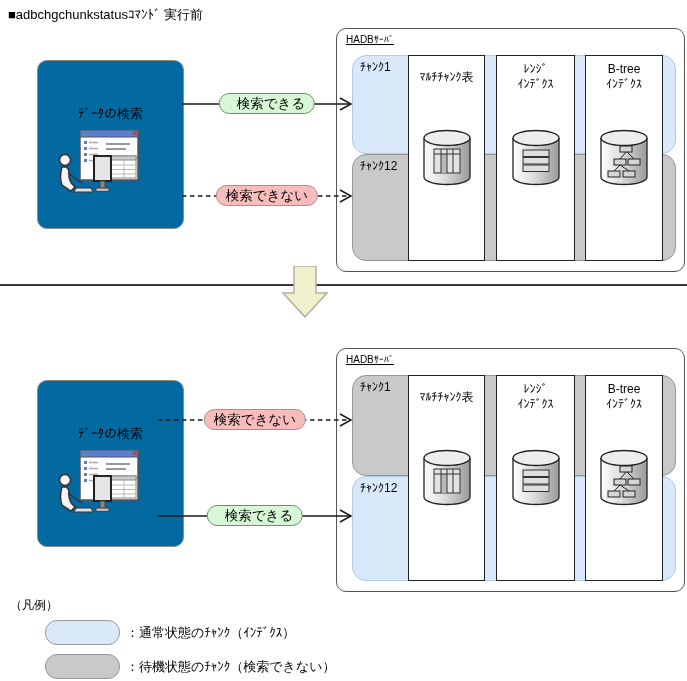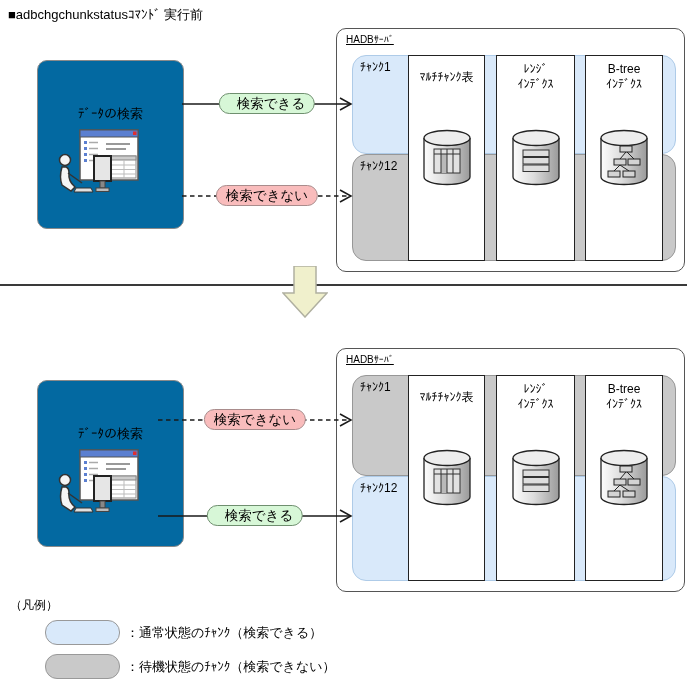--- a/index.html
+++ b/index.html
@@ -262,20 +262,20 @@
     <svg width="194" height="22">
       <line class="main" x1="0" y1="11" x2="193" y2="11"></line>
       <polyline class="head" points="182,5 193,11 182,17"></polyline>
     </svg>
     <span class="pill pill-green">検索できる</span>
   </div>
 
   <div class="legend-title">（凡例）</div>
   <div class="legend-row" style="top:620px;">
     <span class="legend-swatch state-normal"></span>
-    <span class="legend-label">：通常状態のﾁｬﾝｸ（検索できる）</span>
+    <span class="legend-label">：通常状態のﾁｬﾝｸ（ｲﾝﾃﾞｸｽ）</span>
   </div>
   <div class="legend-row" style="top:654px;">
     <span class="legend-swatch state-waiting"></span>
     <span class="legend-label">：待機状態のﾁｬﾝｸ（検索できない）</span>
   </div>
 
 </div>
 
 </body></html>

